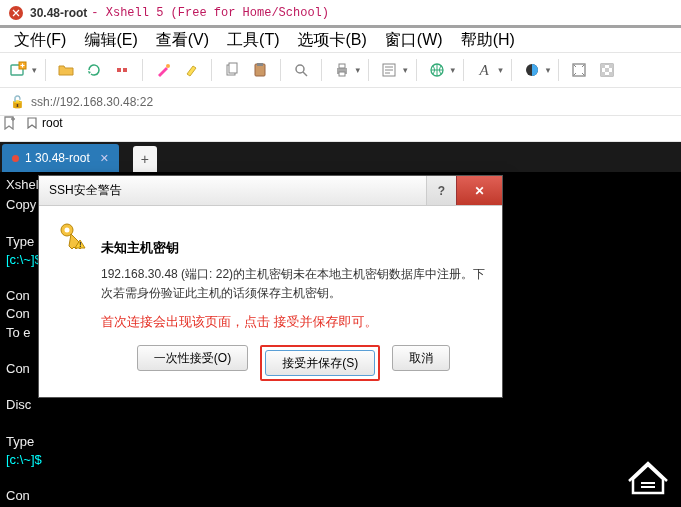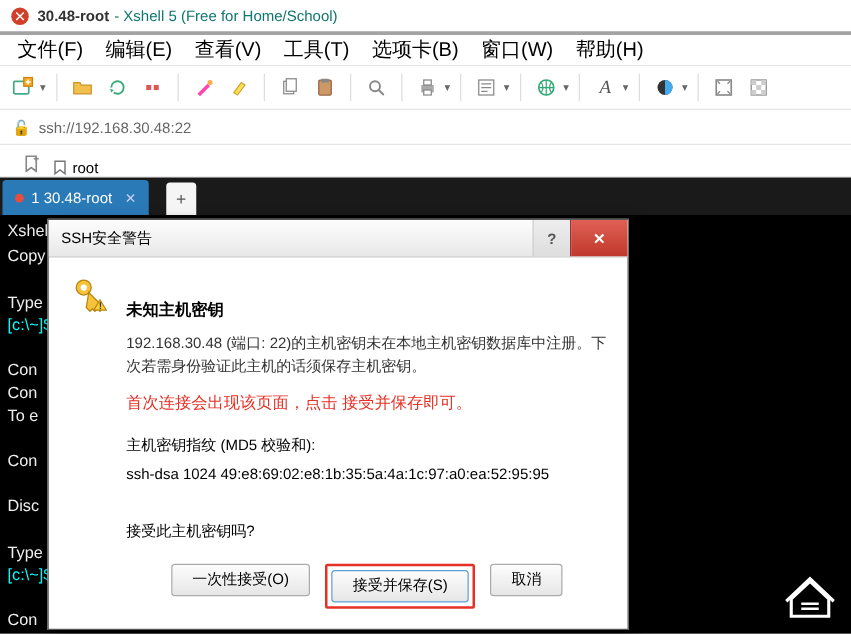--- a/index.html
+++ b/index.html
@@ -1,34 +1,34 @@
 <!DOCTYPE html>
 <html><head>
 <meta charset="utf-8">
 <style>
 * { margin: 0; padding: 0; box-sizing: border-box; font-family: "Microsoft YaHei", Tahoma, sans-serif; }
 body { width: 681px; height: 507px; background: #fff; overflow: hidden; position: relative; }
 
 .titlebar { height: 28px; background: #fff; display: flex; align-items: center; padding: 0 8px; font-size: 12px; border-bottom: 3px solid #a3a3a3; }
 .titlebar .icon { width: 16px; height: 16px; margin-right: 6px; }
 .titlebar .bold { font-weight: bold; color: #333; }
-.titlebar .gray { color: #0f766e; margin-left: 4px; }
+.titlebar .gray { color: #be185d; margin-left: 4px; font-family: Liberation Mono, monospace; }
 
 .menubar { height: 24px; display: flex; align-items: center; padding: 0 6px; font-size: 16px; gap: 2px; }
 .menubar span { padding: 2px 8px; cursor: default; }
 
 .toolbar { height: 36px; display: flex; align-items: center; padding: 0 6px; border-top: 1px solid #e5e5e5; border-bottom: 1px solid #e5e5e5; gap: 4px; }
 .tbtn { width: 24px; height: 24px; display: flex; align-items: center; justify-content: center; border-radius: 2px; }
 .tsep { width: 1px; height: 22px; background: #ddd; margin: 0 4px; }
 .dd { font-size: 9px; color: #666; margin-left: -2px; }
 
 .addressbar { height: 28px; display: flex; align-items: center; padding: 0 10px; font-size: 12px; color: #666; border-bottom: 1px solid #e5e5e5; }
 .addressbar .ic { margin-right: 6px; }
 
-.bookmarkbar { height: 26px; display: flex; align-items: flex-end; padding: 0 18px; font-size: 12px; gap: 10px; border-bottom: 1px solid #e5e5e5; }
+.bookmarkbar { height: 26px; display: flex; align-items: flex-start; padding: 0 2px; font-size: 12px; gap: 10px; border-bottom: 1px solid #e5e5e5; }
 
 .tabstrip { height: 30px; background: #1a1a1a; display: flex; align-items: flex-end; gap: 12px; }
 .tab { height: 28px; background: #2a7ab8; color: #fff; font-size: 12px; display: flex; align-items: center; padding: 0 10px; gap: 6px; border-top-left-radius: 3px; border-top-right-radius: 3px; margin-left: 2px; }
 .tab .dot { width: 7px; height: 7px; background: #e74c3c; border-radius: 50%; }
 .tab .x { color: #cce; font-size: 11px; margin-left: 4px; }
 .newtab { width: 24px; height: 26px; background: #f5f5f5; color: #555; display: flex; align-items: center; justify-content: center; font-size: 14px; margin-left: 2px; border-top-left-radius: 3px; border-top-right-radius: 3px; }
 
 .terminal { background: #000; color: #eee; font-family: Consolas, monospace; font-size: 13px; padding: 4px 6px; line-height: 1.4; position: relative; height: 335px; }
 .terminal .cyan { color: #0ff; }
 .terminal .blurred { position: absolute; top: 6px; left: 80px; width: 340px; height: 18px; background: #222; filter: blur(2px); border-radius: 2px; }
@@ -265,26 +265,20 @@
             <path d="M20 28 L30 28 L25 20 Z" fill="#ffcf33" stroke="#b8860b" stroke-width="1"></path>
             <text x="24" y="27" font-size="8" fill="#333" font-weight="bold">!</text>
           </svg>
       </div>
       <div>
         <div class="dlg-heading">未知主机密钥</div>
         <div class="dlg-text">192.168.30.48 (端口: 22)的主机密钥未在本地主机密钥数据库中注册。下次若需身份验证此主机的话须保存主机密钥。</div>
       </div>
     </div>
     <div class="dlg-red">首次连接会出现该页面，点击 接受并保存即可。</div>
-    <div class="dlg-fp">
-      <div>主机密钥指纹 (MD5 校验和):</div>
-      <div>ssh-dsa 1024 49:e8:69:02:e8:1b:35:5a:4a:1c:97:a0:ea:52:95:95</div>
-      <br>
-      <div>接受此主机密钥吗?</div>
-    </div>
     <div class="dlg-buttons">
       <button>一次性接受(O)</button>
       <span class="accept-box">
         <button>接受并保存(S)</button>
       </span>
       <button>取消</button>
     </div>
   </div>
 </div>
 

